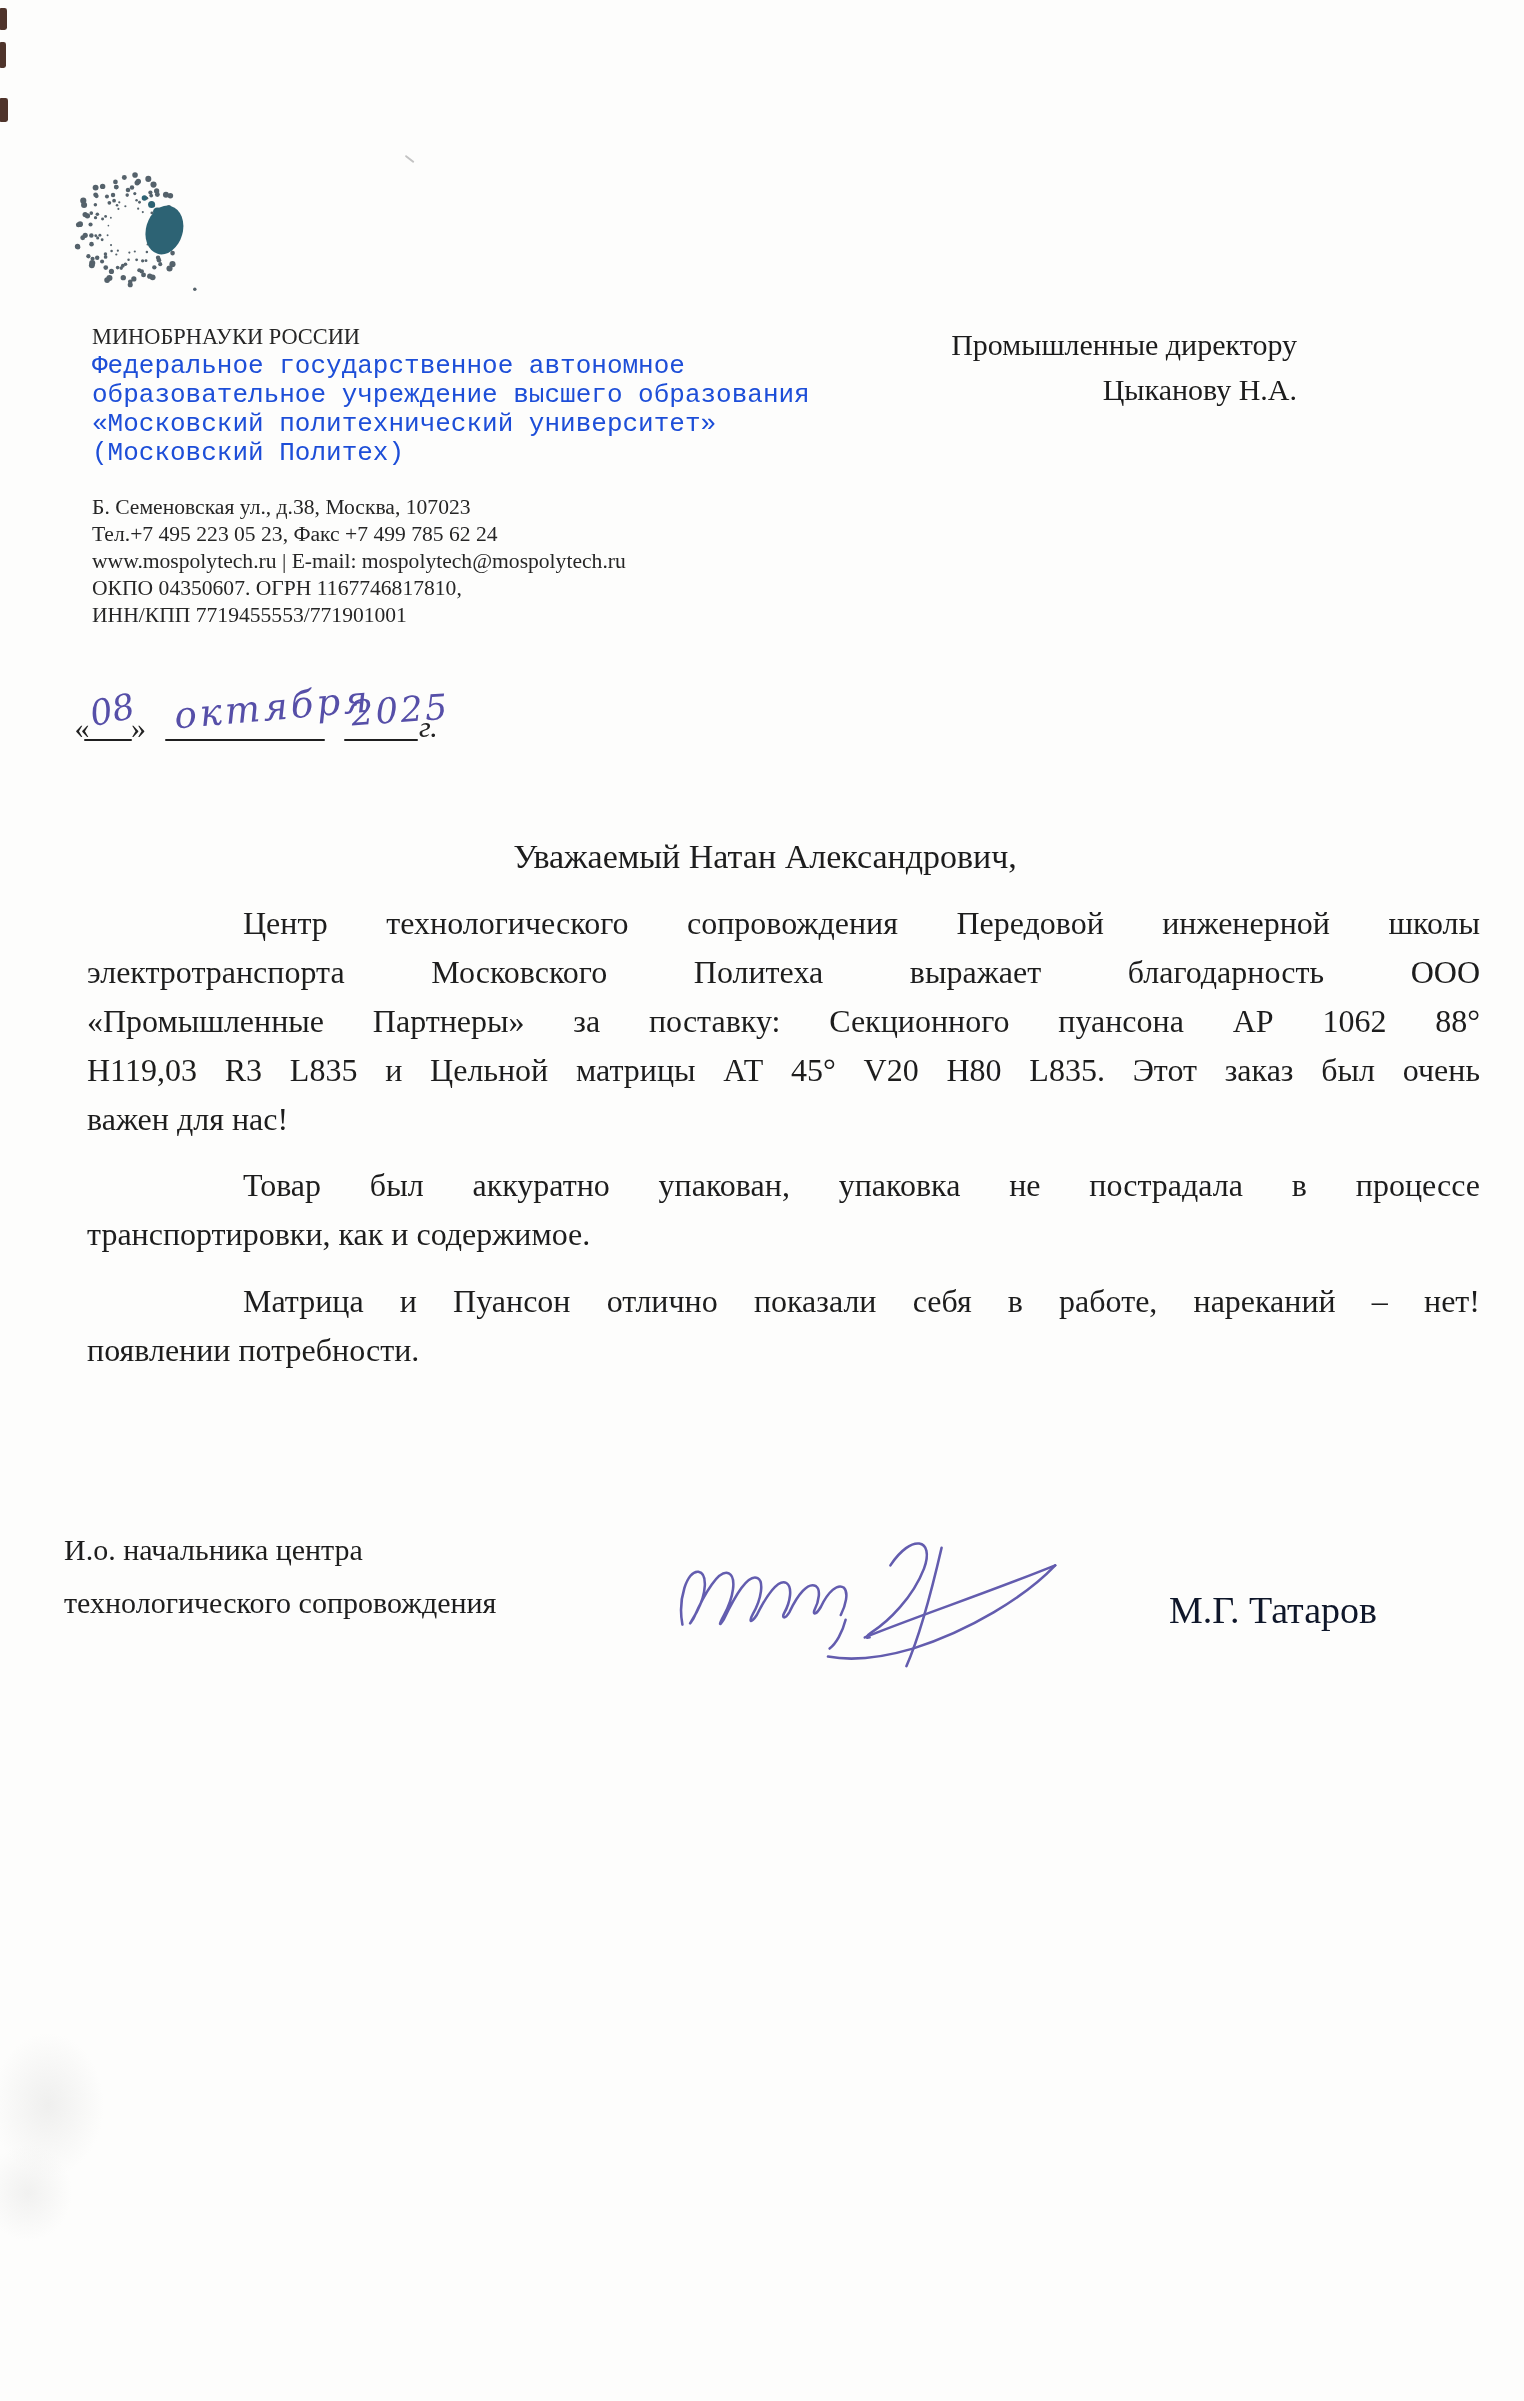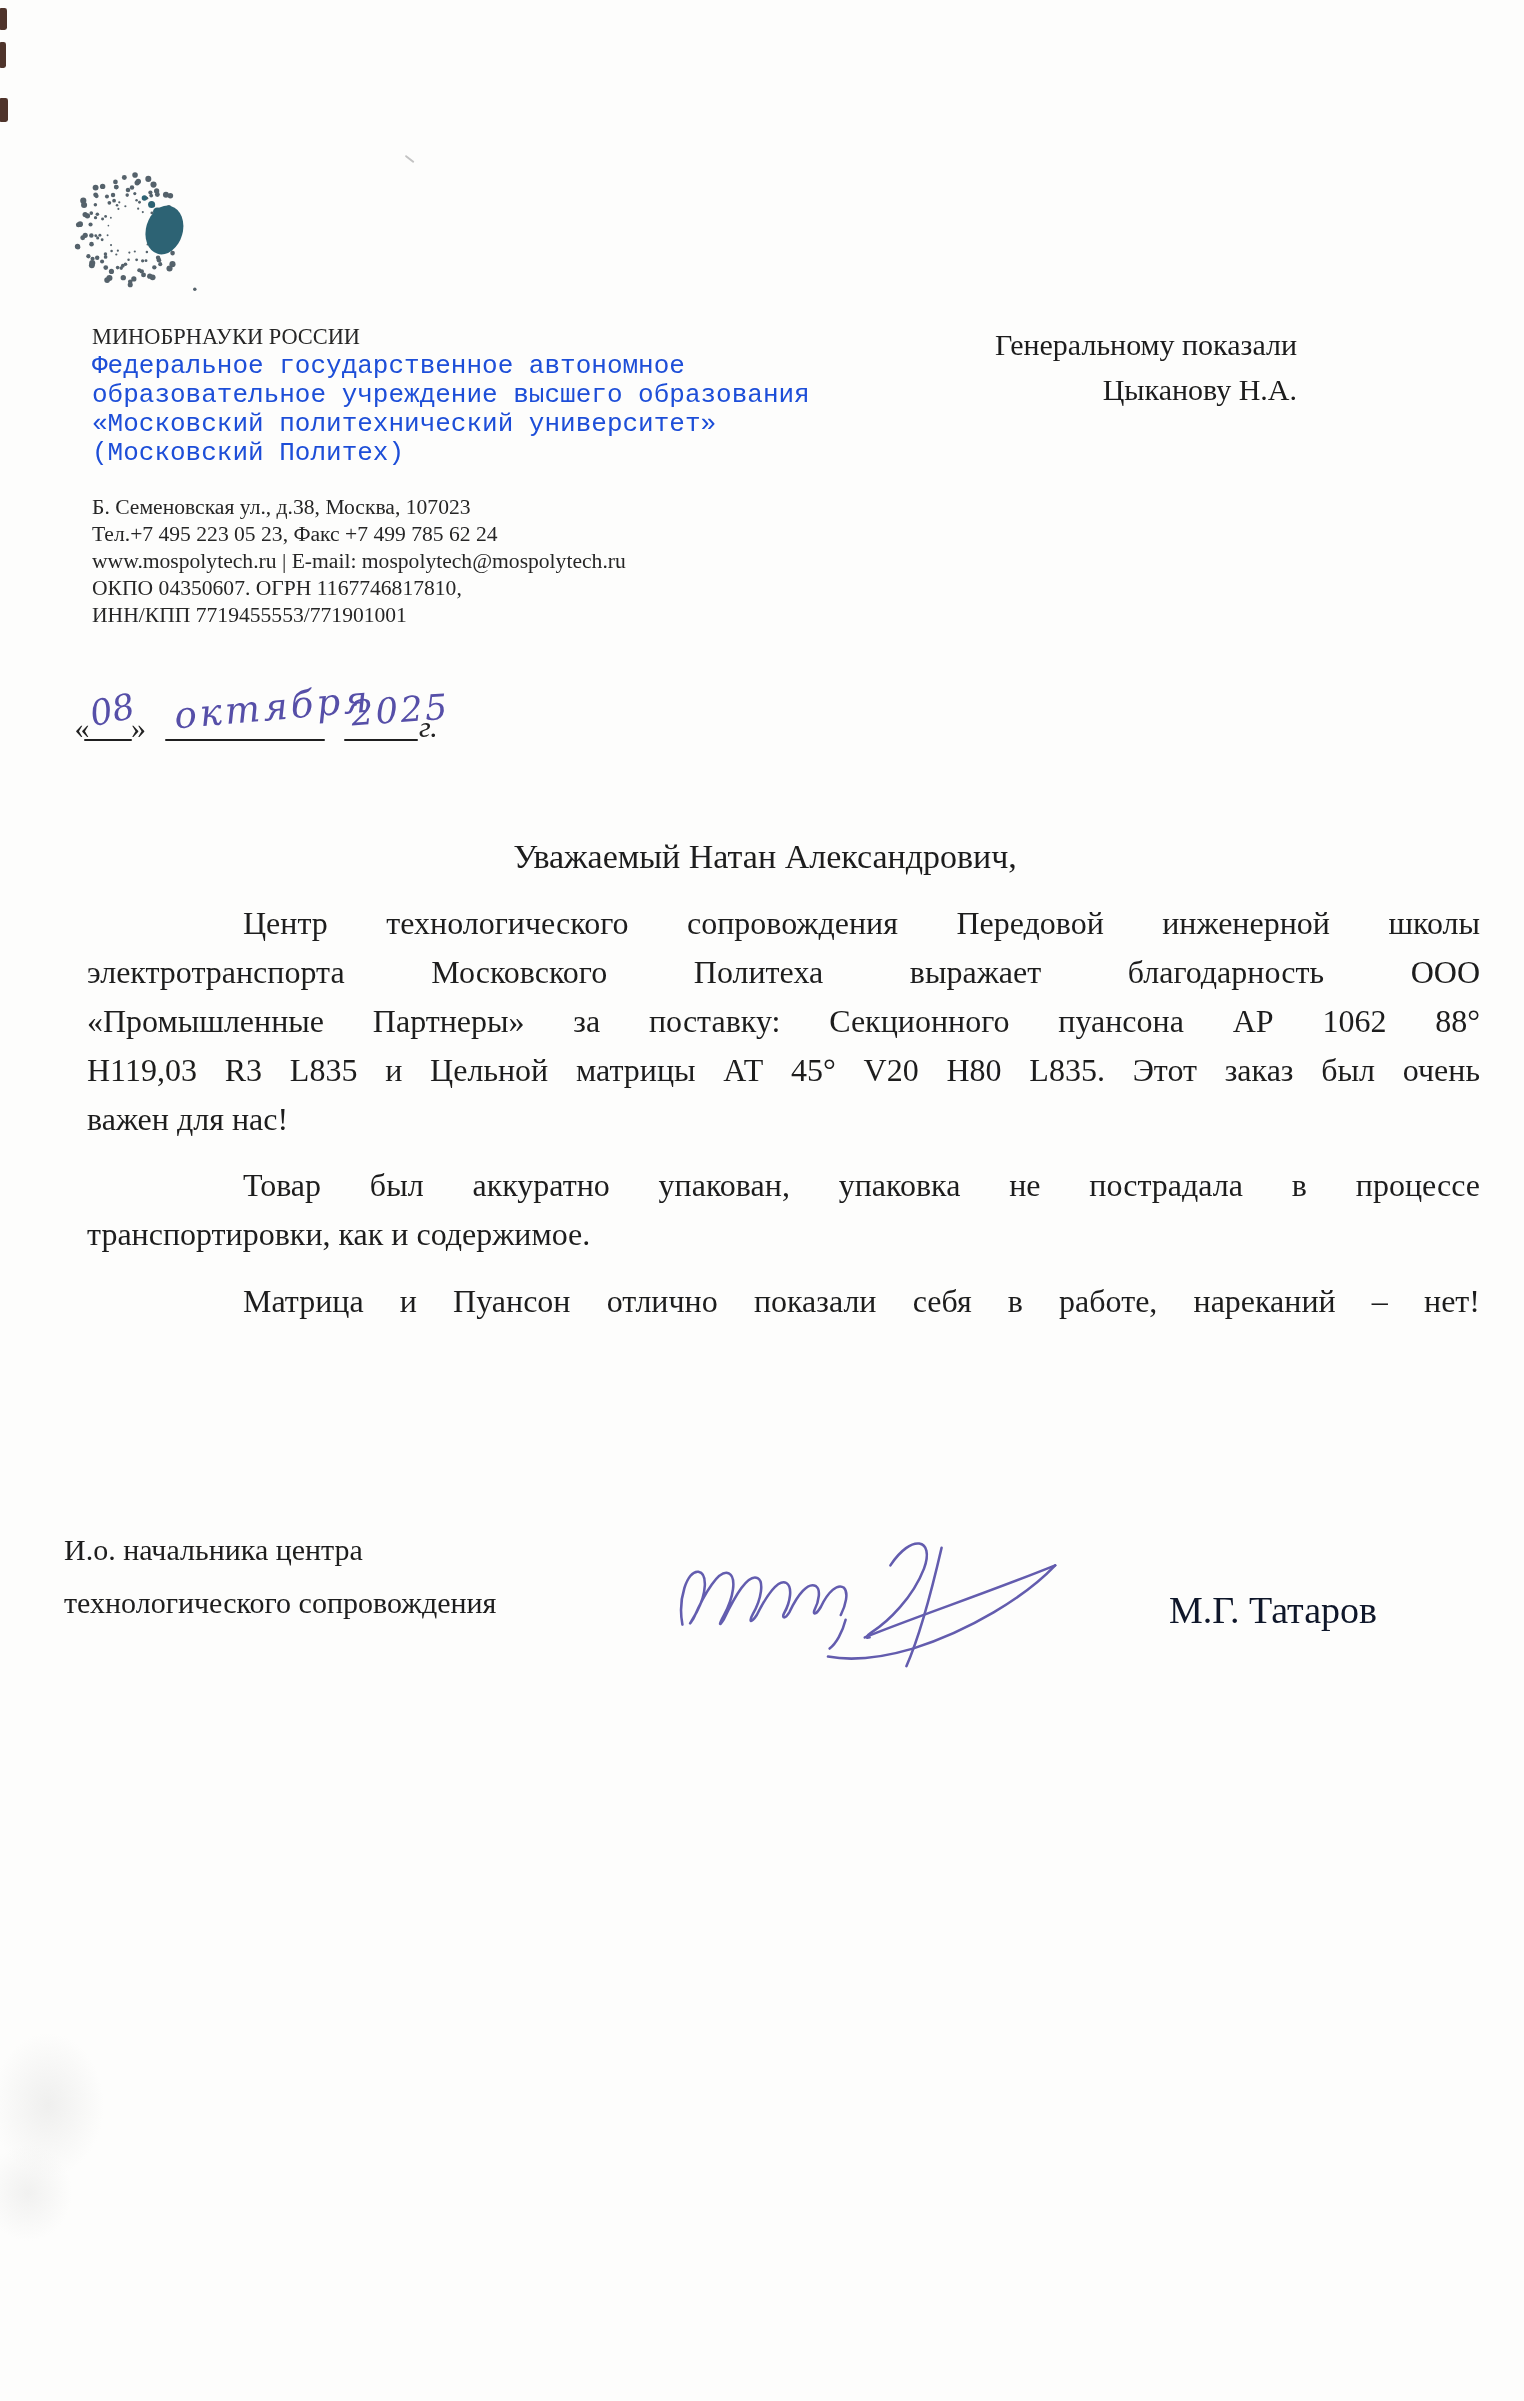--- a/index.html
+++ b/index.html
@@ -215,21 +215,21 @@
   </div>
   <div class="contact-block">
     <div>Б. Семеновская ул., д.38, Москва, 107023</div>
     <div>Тел.+7 495 223 05 23, Факс +7 499 785 62 24</div>
     <div>www.mospolytech.ru | E-mail: mospolytech@mospolytech.ru</div>
     <div>ОКПО 04350607. ОГРН 1167746817810,</div>
     <div>ИНН/КПП 7719455553/771901001</div>
   </div>
 
   <div class="recipient">
-    <div>Генеральному показали</div>
+    <div>Промышленные директору</div>
     <div>Цыканову Н.А.</div>
   </div>
 
   <div class="date-line">
     <span class="printed dl-open">«</span>
     <span class="hw hw-day" style="color: rgb(86, 79, 168);">08</span>
     <div class="date-underline ul-day"></div>
     <span class="printed dl-close">»</span>
     <span class="hw hw-month" style="color: rgb(86, 79, 168);">октября</span>
     <div class="date-underline ul-month"></div>
@@ -246,20 +246,21 @@
       <span class="jline" style="display:block">«Промышленные Партнеры» за поставку: Секционного пуансона АР 1062 88°</span>
       <span class="jline" style="display:block">Н119,03 R3 L835 и Цельной матрицы АТ 45° V20 Н80 L835. Этот заказ был очень</span>
       <span class="jline lastline" style="display:block">важен для нас!</span>
     </p>
     <p>
       <span class="jline indent" style="display:block">Товар был аккуратно упакован, упаковка не пострадала в процессе</span>
       <span class="jline lastline" style="display:block">транспортировки, как и содержимое.</span>
     </p>
     <p>
       <span class="jline indent" style="display:block">Матрица и Пуансон отлично показали себя в работе, нареканий – нет!</span>
+      <span class="jline lastline" style="display:block">появлении потребности.</span>
     </p>
   </div>
 
   <div class="position-block">
     <div>И.о. начальника центра</div>
     <div>технологического сопровождения</div>
   </div>
 
   <svg class="signature-svg" viewBox="0 0 560 195" aria-hidden="true">
     <g id="signature-ink" fill="none" stroke="#564fa8" stroke-width="3.2" stroke-linecap="round" opacity="0.92">

